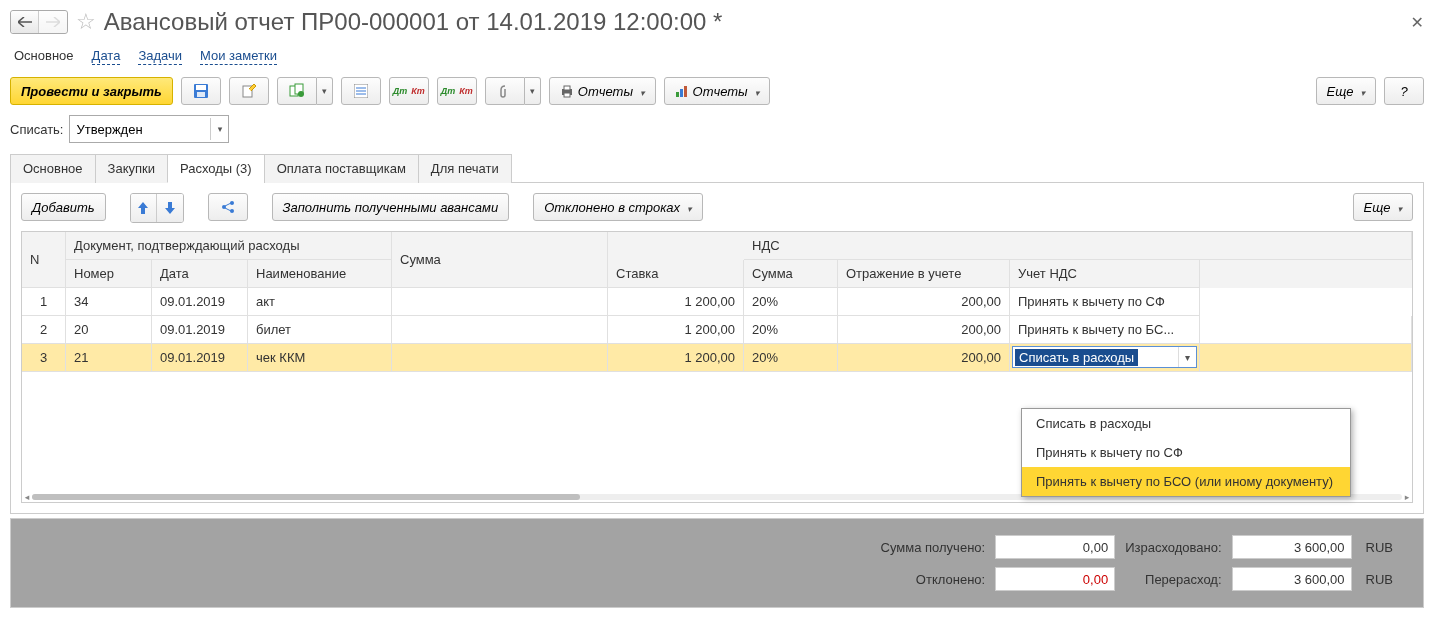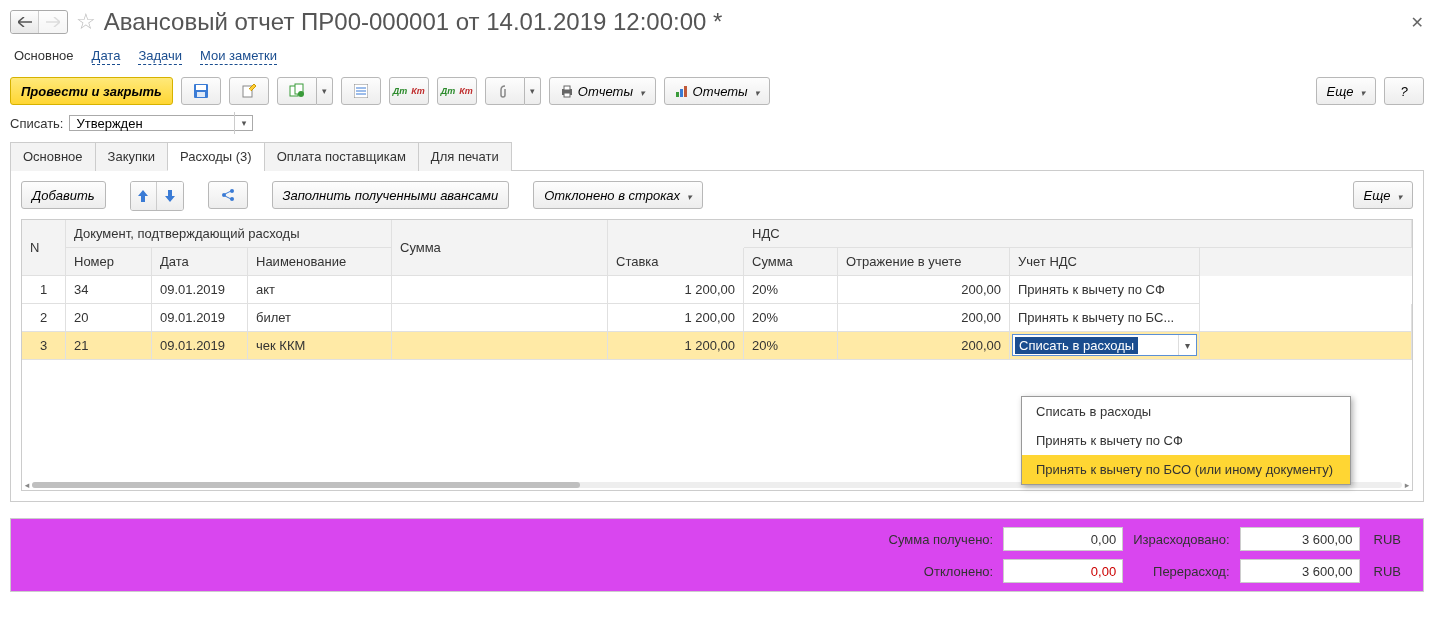--- a/index.html
+++ b/index.html
@@ -24,21 +24,21 @@
 .btn { border: 1px solid #b8b8b8; background: linear-gradient(#fdfdfd,#ededed); border-radius: 3px; height: 28px; display: inline-flex; align-items: center; padding: 0 10px; cursor: pointer; font-size: 13px; gap: 4px; font-style: italic; }
 .btn.icon-only { width: 40px; padding: 0; justify-content: center; }
 .btn.yellow { background: linear-gradient(#ffe97a,#ffd633); border-color: #d6b200; font-weight: bold; }
 .btn .caret::after { content: "▾"; font-size: 9px; margin-left: 3px; color: #555; }
 .btn-split { display: flex; }
 .btn-split .btn { border-radius: 3px 0 0 3px; }
 .btn-split .caret-part { border:1px solid #b8b8b8; border-left:none; background: linear-gradient(#fdfdfd,#ededed); border-radius:0 3px 3px 0; width:16px; height:28px; display:flex; align-items:center; justify-content:center; font-size:9px; color:#555; cursor:pointer; }
 .spacer { flex: 1; }
 
 .status-row { display: flex; align-items: center; gap: 6px; margin-bottom: 10px; }
-.combo { border: 1px solid #aaa; height: 16px; display: inline-flex; align-items: center; background: #fff; gap: 24px; }
+.combo { border: 1px solid #aaa; height: 28px; display: inline-flex; align-items: center; background: #fff; }
 .combo input { border: none; height: 22px; padding: 0 6px; font-size: 13px; width: 140px; background: transparent; }
 .combo .caret-btn { width: 18px; height: 22px; border-left: 1px solid #ccc; display: flex; align-items: center; justify-content: center; font-size: 9px; color: #555; cursor: pointer; }
 
 .sub-tabs { display: flex; border-bottom: 1px solid #ccc; }
 .sub-tab { border: 1px solid #ccc; border-bottom: none; background: #f3f3f3; padding: 6px 12px; margin-right: -1px; cursor: pointer; position: relative; top: 1px; }
 .sub-tab.active { background: #fff; border-bottom: 1px solid #fff; }
 
 .tab-body { border: 1px solid #ccc; border-top: none; padding: 10px; }
 .tab-toolbar { display: flex; gap: 24px; margin-bottom: 8px; }
 .arrow-group { display: flex; border: 1px solid #b8b8b8; border-radius: 3px; overflow: hidden; }
@@ -67,21 +67,21 @@
 
 .dropdown { position: absolute; border: 1px solid #999; background: #fff; box-shadow: 2px 2px 6px rgba(0,0,0,0.3); z-index: 10; }
 .dropdown .opt { padding: 7px 14px; cursor: pointer; white-space: nowrap; }
 .dropdown .opt.hl { background: #ffd633; }
 
 .scrollbar-h { height: 10px; display:flex; align-items:center; }
 .scrollbar-h .track { flex:1; height:6px; background:#eee; border-radius:3px; position:relative; }
 .scrollbar-h .thumb { position:absolute; left:0; width:40%; height:6px; background:#bfbfbf; border-radius:3px; }
 .scrollbar-h .cap { width:10px; text-align:center; font-size:9px; color:#888; }
 
-.footer { display: grid; grid-template-columns: 1fr auto auto auto auto auto auto; gap: 0; margin-top: 16px; background: #d946ef; border: 1px solid #ccc; padding: 8px; align-items: center; row-gap: 8px; column-gap: 10px; }
+.footer { display: grid; grid-template-columns: 1fr auto auto auto auto auto auto; gap: 0; margin-top: 4px; background: #a3a3a3; border: 1px solid #ccc; padding: 16px; align-items: center; row-gap: 8px; column-gap: 10px; }
 .footer .lbl { text-align: right; white-space: nowrap; }
 .footer .val { border: 1px solid #ccc; background: #fff; height: 24px; width: 120px; display:flex; align-items:center; justify-content:flex-end; padding: 0 6px; }
 .footer .cur { padding: 0 4px; }
 .red { color: #c00; }
 
 svg { display:block; }
 </style>
 </head>
 <body>
 

